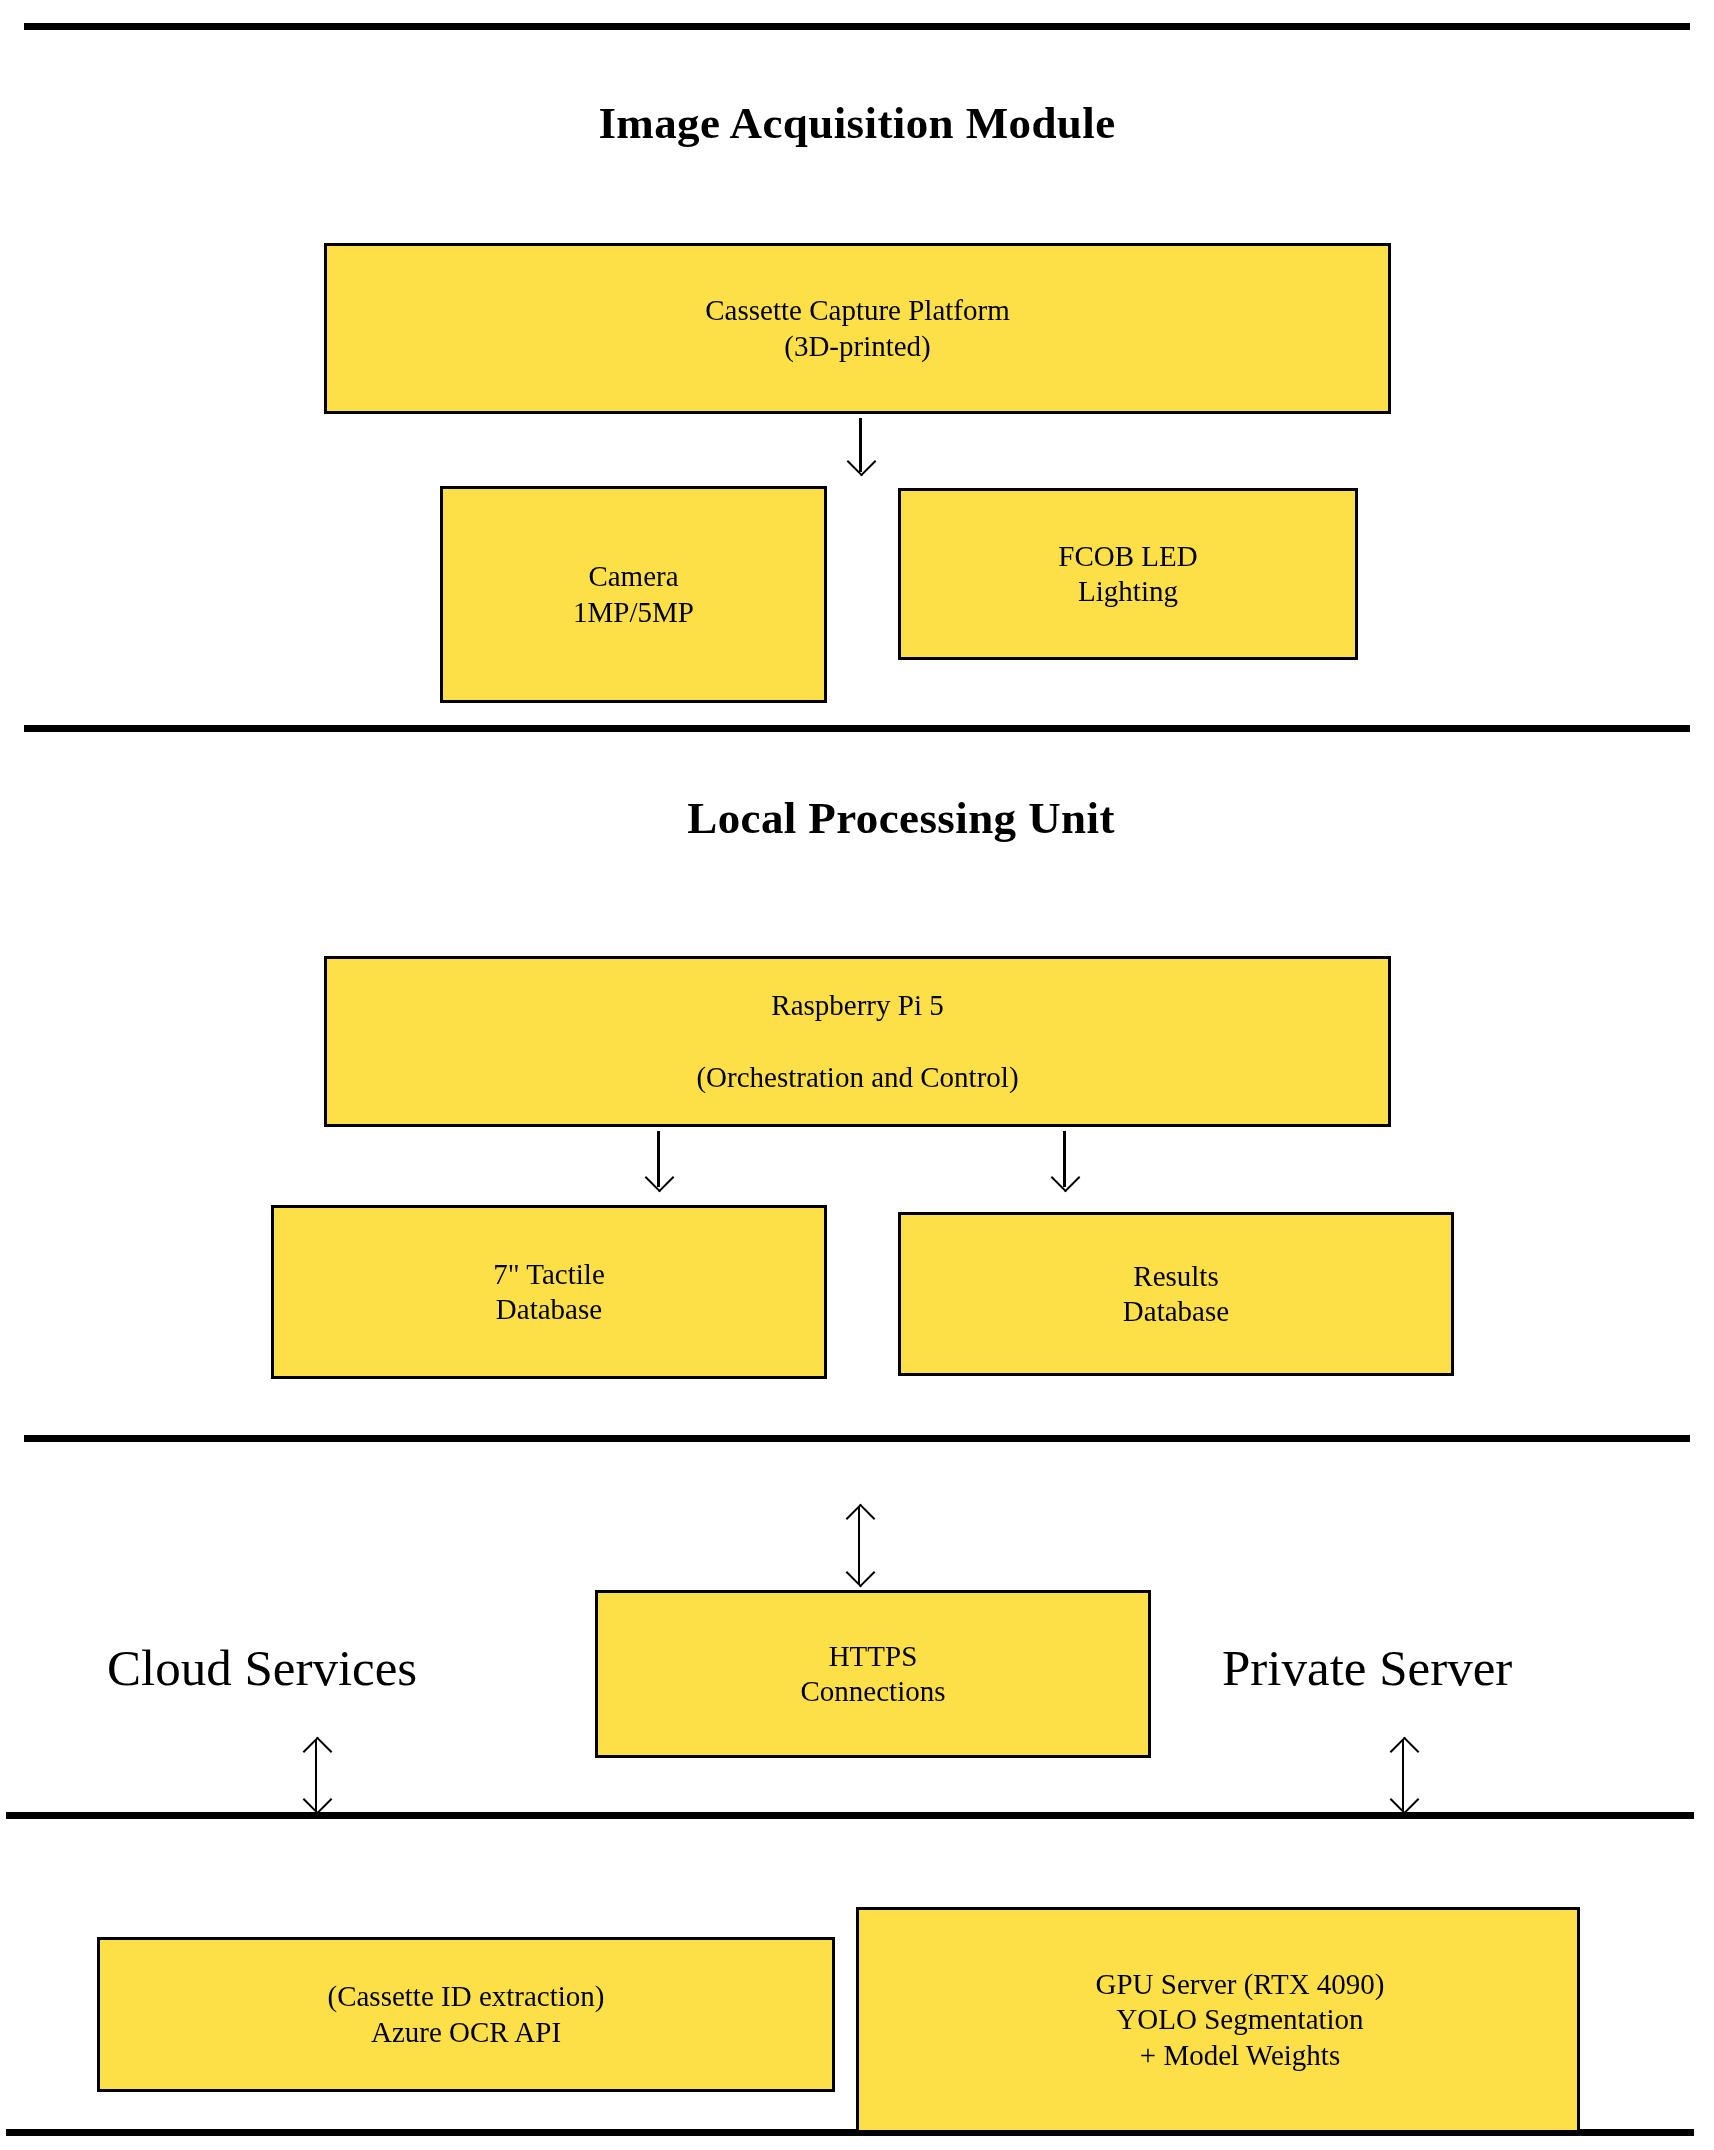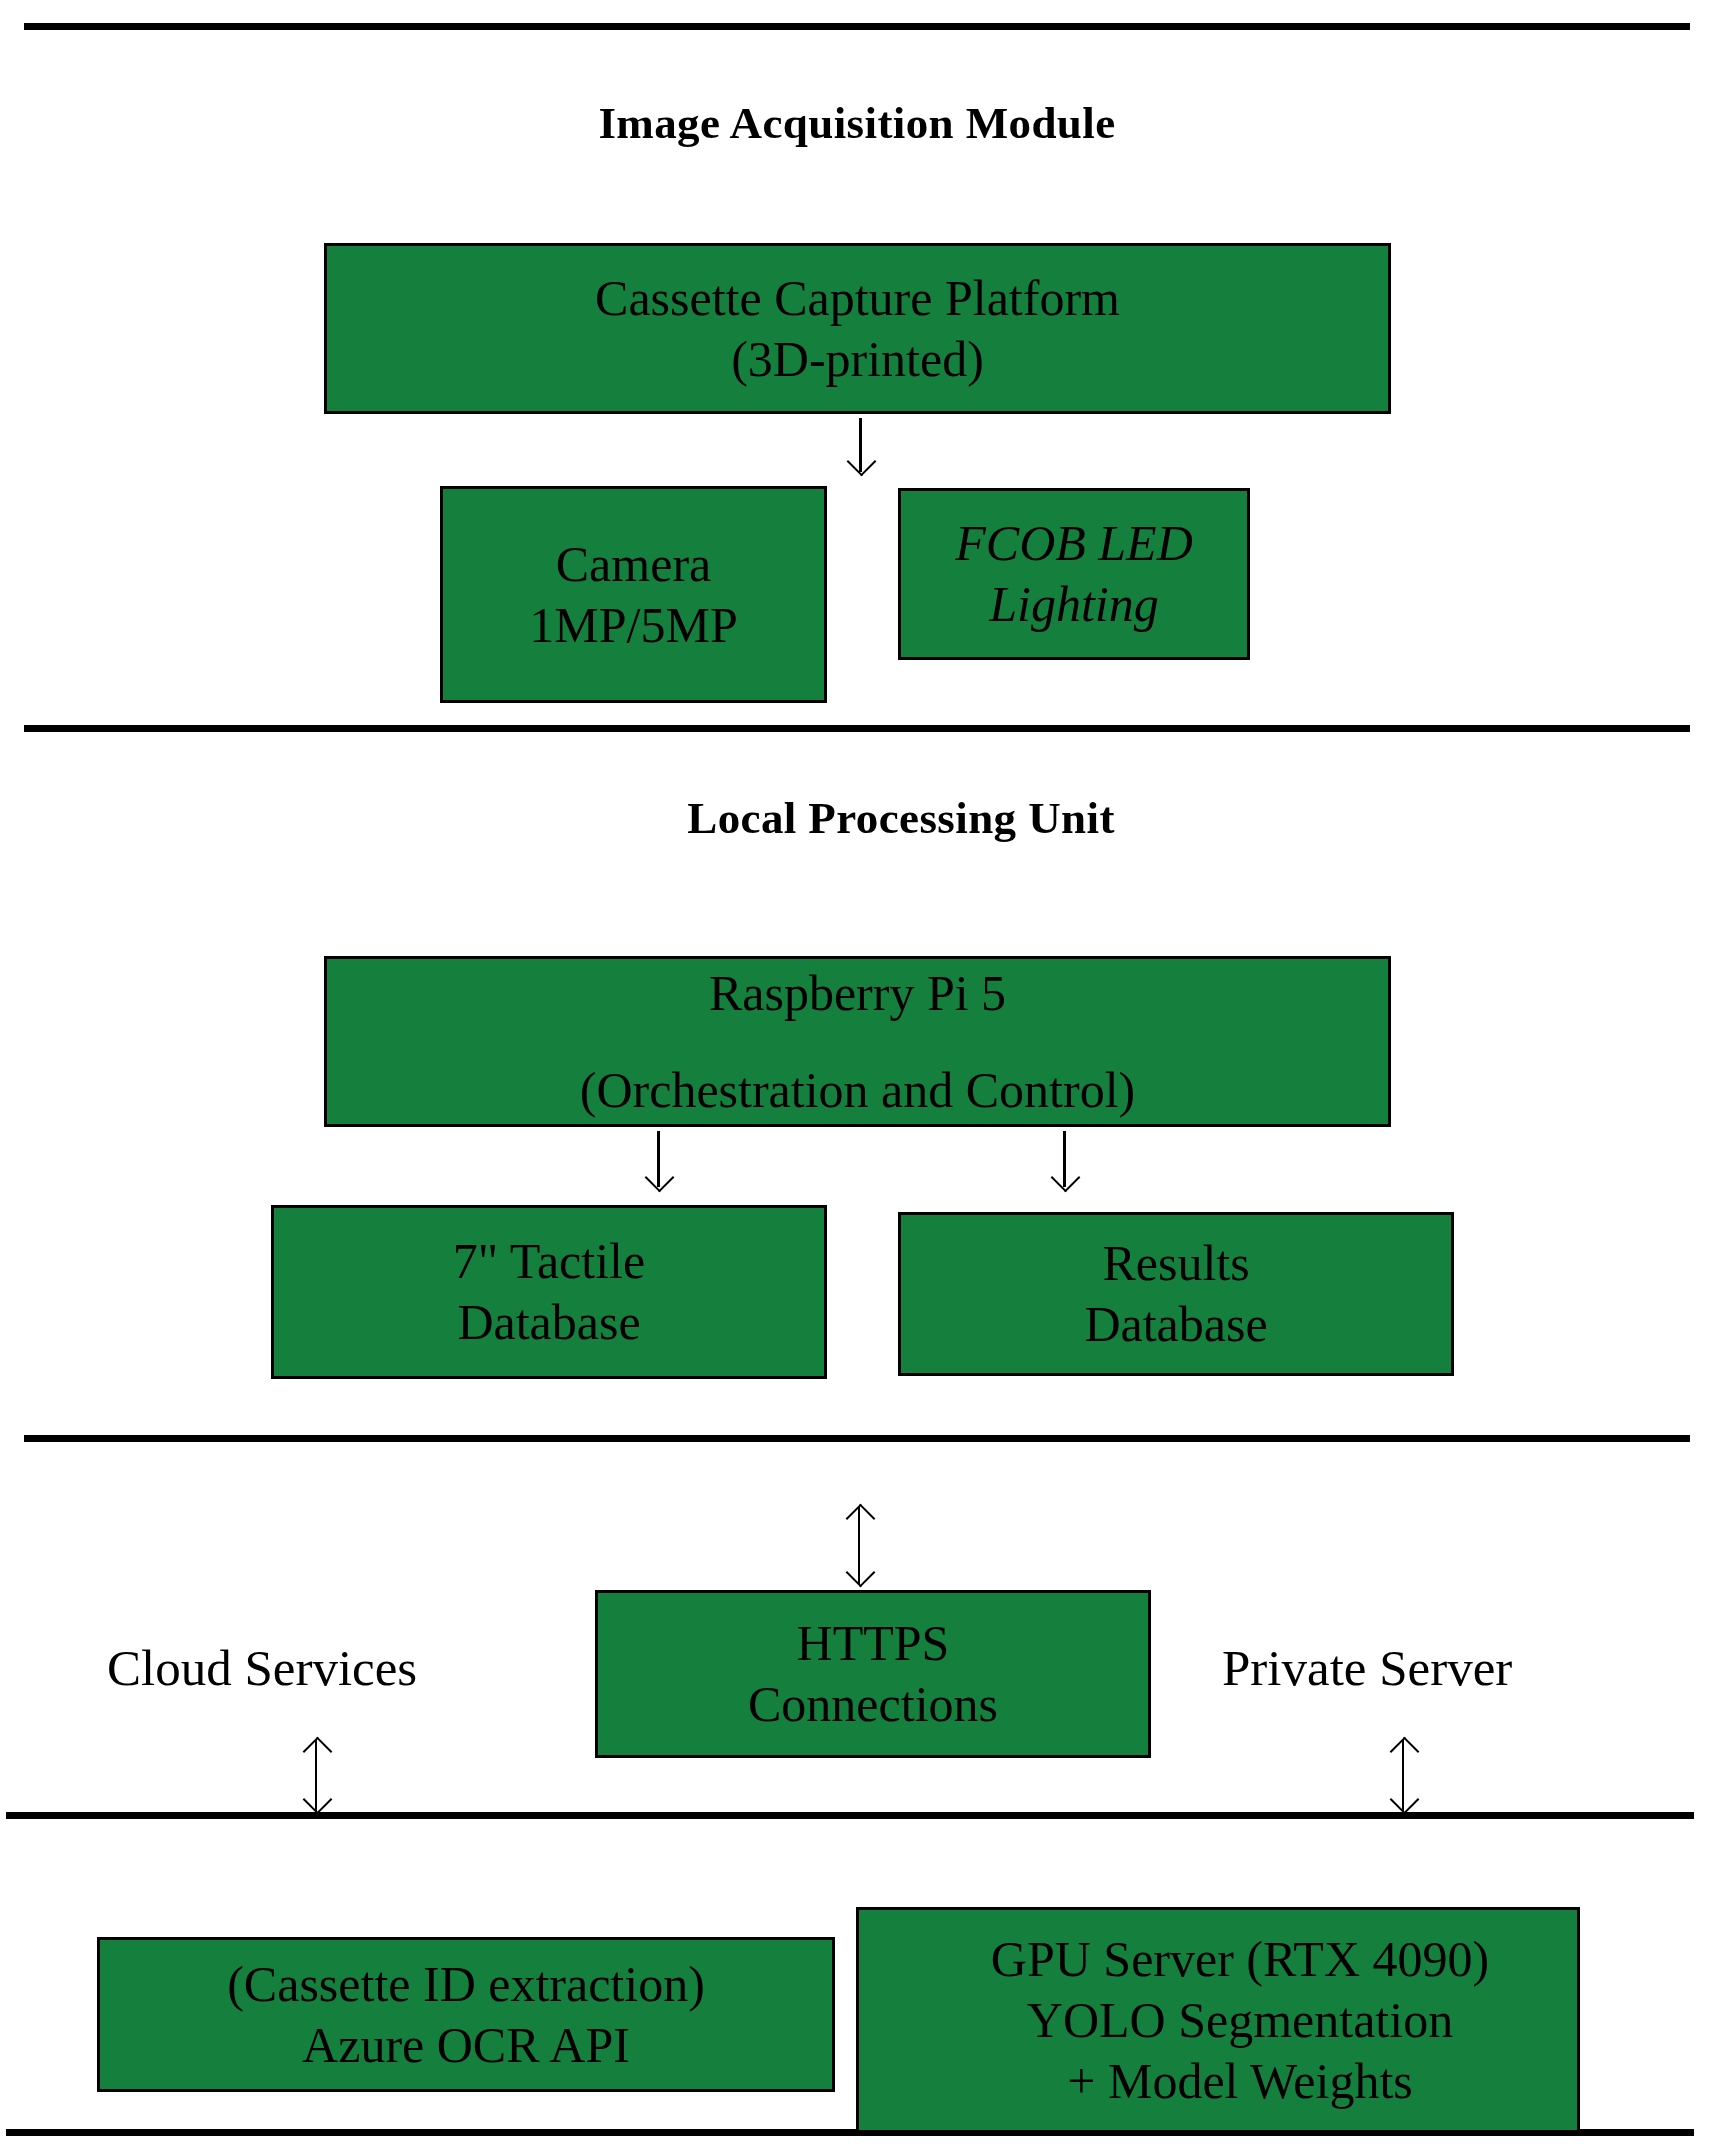--- a/index.html
+++ b/index.html
@@ -51,34 +51,34 @@
     white-space: nowrap;
   }
   .label-cloud  { left: 107px;  top: 1643px; }
   .label-server { left: 1222px; top: 1643px; }
 
   
   .box {
     position: absolute;
     box-sizing: border-box;
     border: 3.6px solid #000000;
-    background: #15803d;
+    background: #fde047;
     display: flex;
     flex-direction: column;
     align-items: center;
     justify-content: center;
     text-align: center;
-    font-size: 50px;
+    font-size: 29px;
     line-height: 1.22;
   }
   .box .line { display: block; white-space: nowrap; }
 
   .box-cassette { left: 324px;  top: 243px;  width: 1067px; height: 171px; }
   .box-camera   { left: 440px;  top: 486px;  width: 387px;  height: 217px; }
-  .box-fcob     { left: 898px; top: 488px;  width: 352px;  height: 172px; font-style: italic; }
+  .box-fcob     { left: 898px; top: 488px;  width: 460px;  height: 172px; }
 
   .box-rpi      { left: 324px;  top: 956px; width: 1067px; height: 171px; gap: 36px; }
   .box-display  { left: 271px;  top: 1205px; width: 556px;  height: 174px; }
   .box-results  { left: 898px; top: 1212px; width: 556px;  height: 164px; }
 
   .box-https    { left: 595px;  top: 1590px; width: 556px;  height: 168px; }
 
   .box-azure    { left: 97px;  top: 1937px; width: 738px; height: 155px; }
   .box-gpu      { left: 856px; top: 1907px; width: 724px; height: 226px; padding-left: 44px; }
 

